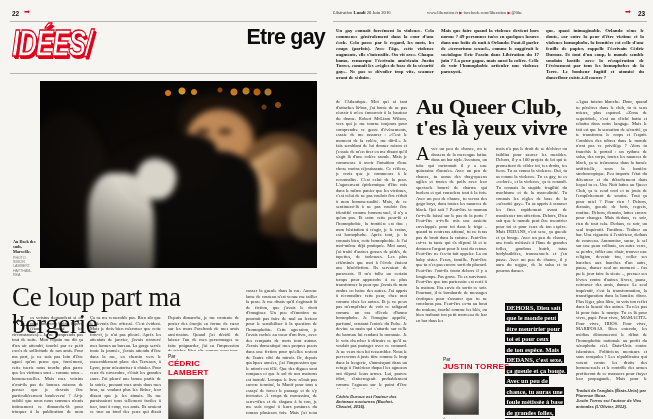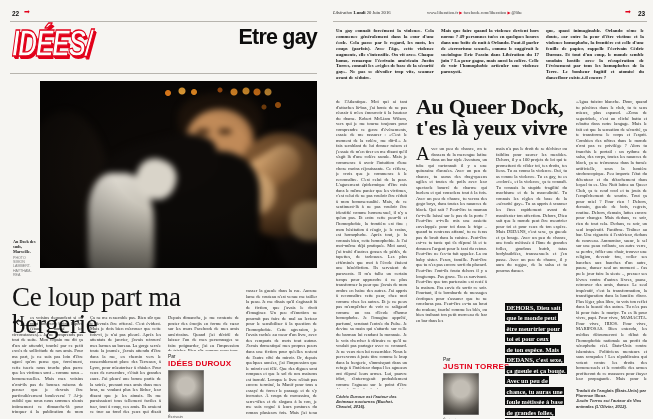--- a/index.html
+++ b/index.html
@@ -70,21 +70,21 @@
 <div class="spread">
 
   <div class="abs" style="left:0;top:0;width:327px;height:419px;">
 
     <div class="abs folio" style="left:12px;top:10px;">22</div>
     <span class="abs arrow" style="left:24px;top:9px;">➡</span>
     <div class="rule" style="left:10px;top:21px;width:307px;"></div>
 
     <div class="abs idees" style="left:12px;top:27px;">IDÉES/</div>
 
-    <div class="abs kicker" style="left:120px;top:28px;width:197px;">
+    <div class="abs kicker" style="left:128px;top:28px;width:197px;">
       <div>Etre gay</div>
     </div>
 
     <div class="rule" style="left:10px;top:73px;width:307px;"></div>
 
     <div class="abs photo">
       <div class="blurwrap">
 
         <div class="ph" style="left:-20px;top:30px;width:90px;height:160px;background:#15100c;"></div>
         <div class="ph" style="left:230px;top:40px;width:80px;height:160px;background:#171210;"></div>
@@ -122,21 +122,21 @@
     </div>
     <div class="abs col" style="left:90px;top:315px;width:71px;height:101px;">
       <span>Ça ne me ressemble pas. Bien sûr que je devrais être offensé. C'est évident. Mais je dois bien m'avouer que cette fois-ci, je n'ai pas pleuré. Après les attentats de janvier, j'avais retrouvé mes larmes au bureau. La gorge serrée toute la journée, j'avais attendu d'être dans la rue, en chemin vers le rassemblement place des Terreaux, à Lyon, pour m'autoriser à chialer. Pour ceux de novembre, c'était les grandes eaux. J'ai pleuré une bonne partie de la soirée, prenant mes amis dans mes bras, ne voulant plus les lâcher, leur disant que je les aimais. Ils me paraissaient tous tellement faciles à tuer, tout à coup, ces amis. Ils avaient ce truc au fond des yeux qui disait qu'on pourrait m'assassiner, moi aussi. Je me souviens m'être dit que rien ne serait plus jamais pareil. Mais là, presque rien. Une alerte sur le téléphone, un bref haut-le-cœur, un soupir. Une impression de fatigue.</span>
     </div>
     <div class="abs col" style="left:168px;top:315px;width:71px;height:36px;">
       <span>Depuis dimanche, je me contente de poster des émojis en forme de cœur sur les murs Facebook de mes amis américains. Quand j'ai décidé de laisser l'un de mes personnages se faire poignarder, j'ai eu l'impression de tricher. Bien sûr, comme nous tous, je me suis fait traiter de pédé et j'ai une idée assez précise de ce à quoi peut ressembler l'homophobie au quotidien. Mais je ne me suis jamais fait</span>
     </div>
 
     <div class="abs byline" style="left:168px;top:354px;width:71px;">
       <div class="par">Par</div>
-      <div class="name">IDÉES DUROUX</div>
+      <div class="name">CÉDRIC LAMBERT</div>
       <div class="portrait"></div>
       <div class="role">Écrivain</div>
     </div>
     <div class="abs col" style="left:246px;top:288px;width:71px;height:128px;">
       <span>casser la gueule dans la rue. Aucune lame de couteau n'est venue me tailler la peau. Je me disais qu'il s'agissait là de fiction, que j'avais le droit d'imaginer. Un peu d'émotion ne pourrait pas faire de mal au lecteur pour le sensibiliser à la question de l'homophobie. Cette agression, je l'avais cachée au cœur d'un livre, avec des remparts de mots tout autour. J'avais domestiqué mes propres peurs dans une fiction pour qu'elles restent de l'autre côté du miroir. Or, depuis quelques années, j'ai l'impression que le miroir est fêlé. Que des digues sont rompues et que le sol de nos maisons est inondé. Lorsque le livre n'était pas encore terminé, la Manif pour tous a essayé de forcer le passage et de s'y incruster. À coups de mocassins, de serre-têtes et de slogans à la con, je me suis cogné à leurs postures du roman plusieurs fois. Mais j'ai tenu bon et je les ai laissés dehors. Leur acharnement m'a tout de même convaincu de garder la scène de violence homophobe. Je ne me doutais pas que ces craintes diffuses allaient finir par s'incarner dans un épisode affreusement réel de l'autre côté</span>
     </div>
   </div>
 
   <div class="abs" style="left:327px;top:0;width:326px;height:419px;">
 
@@ -159,21 +159,21 @@
     <div class="abs chap" style="left:9px;top:28px;width:98px;height:62px;">Un gay connaît forcément la violence. Cela commence généralement dans la cour d'une école. Cela passe par le regard, les mots, les coups (parfois). Avec l'âge, cette violence augmente, elle s'intensifie. On vit avec. Chaque homo, remarque l'écrivain américain Justin Torres, connaît les «règles de base de la sécurité gay». Ne pas se dévoiler trop vite, scanner avant de séduire.</div>
     <div class="abs chap" style="left:114px;top:28px;width:98px;height:62px;">Mais que faire quand la violence devient hors norme ? 49 personnes tuées en quelques heures dans une boîte de nuit à Orlando. Faut-il parler de «terrorisme sexuel», comme le suggérait le sociologue Eric Fassin dans Libération du 17 juin ? La peur gagne, mais aussi la colère. Celle de voir l'homophobie articuler une violence paroxysti-</div>
     <div class="abs chap" style="left:219px;top:28px;width:98px;height:62px;">que, quasi inimaginable. Orlando sème le doute, car entre la peur d'être victime et la violence homophobe, la frontière est celle d'une feuille de papier, rappelle l'écrivain Cédric Duroux. Et tout d'un coup, le monde semble soudain hostile avec la récupération de l'événement par tous les homophobes de la Terre. Le bonheur fugitif et atomisé du dancefloor existe-t-il encore ?</div>
 
     <div class="abs col" style="left:9px;top:99px;width:71px;height:290px;">
       <span>de l'Atlantique. Moi qui ai tant d'attaches là-bas, j'ai honte de ne pas réussir à m'en émouvoir à la hauteur du drame. Robert McLiam Wilson, vers qui je me tourne toujours pour comprendre ce genre d'événements, essaie de me rassurer : «C'est le moment de la colère, me dit-il.» Je fais semblant de lui donner raison et j'essaie de m'en tirer en me disant qu'il s'agit là d'une colère saoule. Mais je commence à avoir l'intuition d'une chose moins réjouissante. Ce réflexe, je crois que je commence à le reconnaître. C'est celui de la peur. L'agacement épidermique d'être mis dans le même panier que les victimes, c'est celui de ne pas vouloir être réduit à mon homosexualité. Mais, de ce sentiment-là à ne pas vouloir être identifié comme homosexuel, il n'y a qu'un pas. Et entre cette peur-là et l'homophobie, la frontière est fine ; mon hésitation à réagir, je le crains, est homophobe. Après tout, je la connais bien, cette homophobie. Je l'ai moi-même déjà pratiquée. Moi aussi, j'ai traité d'autres gosses de pédés, de tapettes, de tarlouzes. Les plus efféminés que moi à l'école étaient une bénédiction. Ils servaient de paravents. Il m'a fallu un certain temps pour apprendre à ne plus transformer la peur que j'avais de mon ombre en haine des autres. J'ai appris à reconnaître cette peur, chez moi comme chez les autres. Et je ne peux pas m'empêcher de voir ce saligaud comme un cas d'école d'homo homophobe. Je l'imagine apprêté, parfumé, scrutant l'entrée du Pulse. Je devine sa main qui s'attarde sur celle du barman lui rendant la monnaie. Je le vois chercher à détruire ce qu'il ne voulait pas partager avec ce connard. Je ne veux rien lui ressembler. Nous le percevrons à juste titre comme le loup dans la bergerie, s'immisçant dans un refuge à l'intérieur duquel les agneaux ont déposé leurs armes. Lui, pauvre idiot, s'interrogeait probablement comme l'agneau sur le point d'être dévoré. Cet abruti n'a pas su faire l'effort de s'imaginer en loup heureux parmi les loups. Les premières larmes viennent finalement avec le second conseil de Robert : «Ne crains pas ta colère.» Je pleure comme un con dans le métro, furieux contre moi-même, d'avoir baissé la garde. Furieux de ne pas être retourné voir le patron de la boîte dont le videur m'avait sorti en me traitant de pédé, l'été dernier. Furieux de ne pas avoir corrigé la serveuse pleine de bons sentiments : «Mais toi, ça va, t'as pas l'air homo.» Furieux contre ce loup, dans ma bergerie.</span>
     </div>
     <div class="abs creditnote" style="left:9px;top:394px;width:71px;font-style:italic;">Cédric Duroux est l'auteur des Animaux nocturnes (Buchet-Chastel, 2016).</div>
 
     <div class="abs serifhead h-queer" style="left:89px;top:96px;width:230px;">
-      <div>Au Queer Dock,</div>
+      <div>Au Queer Club,</div>
       <div>t'es là yeux vivre</div>
     </div>
 
     <div class="abs col" style="left:89px;top:146px;width:71px;height:208px;">
       <span class="dropcap big">A</span><span>vec un peu de chance, on te dansera de la merengue latine dans un bar style Aventura, un tube qui cartonnait il y a une quinzaine d'années. Avec un peu de chance, tu auras des drag-queens agiles et toutes de poils avec leur spectacle bourré de charme qui hurlera et qui consolera tout à la fois. Avec un peu de chance, tu verras des gogo boys, dans toutes les nuances de black. Qui sait ? Peut-être ta maman t'a-t-elle laissé sur le pas de la porte ? Peut-être a-t-elle mis une assiette enveloppée pour toi dans le frigo – quand tu rentreras affamé, tu ne feras pas de bruit dans la cuisine. Peut-être est-ce ta tante qui t'a déposé là et te donnera l'argent pour le taxi du retour. Peut-être ne t'es-tu fait appeler. La ou baby sister. Pesos, famille. Peut-être que tu n'es pas encore sorti du placard. Peut-être l'ont-ils foutu dehors il y a longtemps. Pas grave. Tu es survivant. Peut-être que ton partenaire est resté à la maison. Pas envie de sortir ce soir. Pourtant, il te bombarde de messages érotiques pour s'assurer que tu ne concluras pas. Peut-être es-tu au bout du rouleau, fauché comme les blés, ou bien traînant ton petit morceau de bar en bar dans les</span>
     </div>
 
     <div class="abs byline" style="left:116px;top:357px;width:71px;">
       <div class="par">Par</div>
       <div class="name">JUSTIN TORRES</div>

